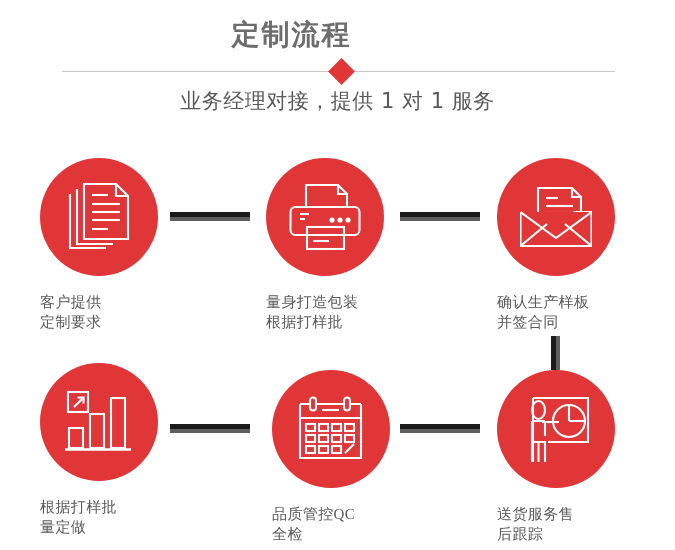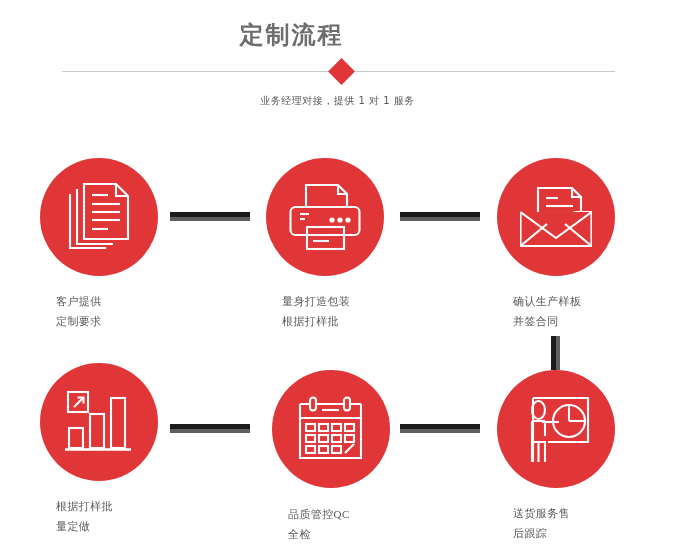--- a/index.html
+++ b/index.html
@@ -21,21 +21,21 @@
     left: 0; top: 0;
     width: 675px;
     height: 130px;
   }
   .page-title {
     position: absolute;
     left: 0;
     top: 16px;
     width: 583px;
     text-align: center;
-    font-size: 24px;
+    font-size: 28px;
     font-weight: bold;
     color: #6d6d6d;
     letter-spacing: 2px;
     line-height: 38px;
   }
   .divider-wrap {
     position: absolute;
     left: 62px;
     top: 71px;
     width: 553px;
@@ -56,21 +56,21 @@
     height: 19px;
     background: #e03638;
     transform: rotate(45deg);
   }
   .page-subtitle {
     position: absolute;
     left: 0;
     top: 90px;
     width: 675px;
     text-align: center;
-    font-size: 10px;
+    font-size: 21px;
     color: #595959;
     line-height: 22px;
     letter-spacing: 0.5px;
   }
 
   
   .flow {
     position: absolute;
     left: 0;
     top: 140px;
@@ -90,22 +90,21 @@
     display: block;
   }
   .step-circle svg {
     position: absolute;
     left: 50%;
     top: 50%;
     transform: translate(-50%, -50%);
   }
   .step-label {
     margin-top: 16px;
-    margin-left: 16px;
-    font-size: 11px;
+    font-size: 15px;
     line-height: 20px;
     color: #5a5a5a;
     white-space: pre-line;
     letter-spacing: 0.4px;
   }
 
   
   .step-1 { left: 40px;  top: 18px; }
   .step-2 { left: 266px; top: 18px; }
   .step-3 { left: 497px; top: 18px; }

